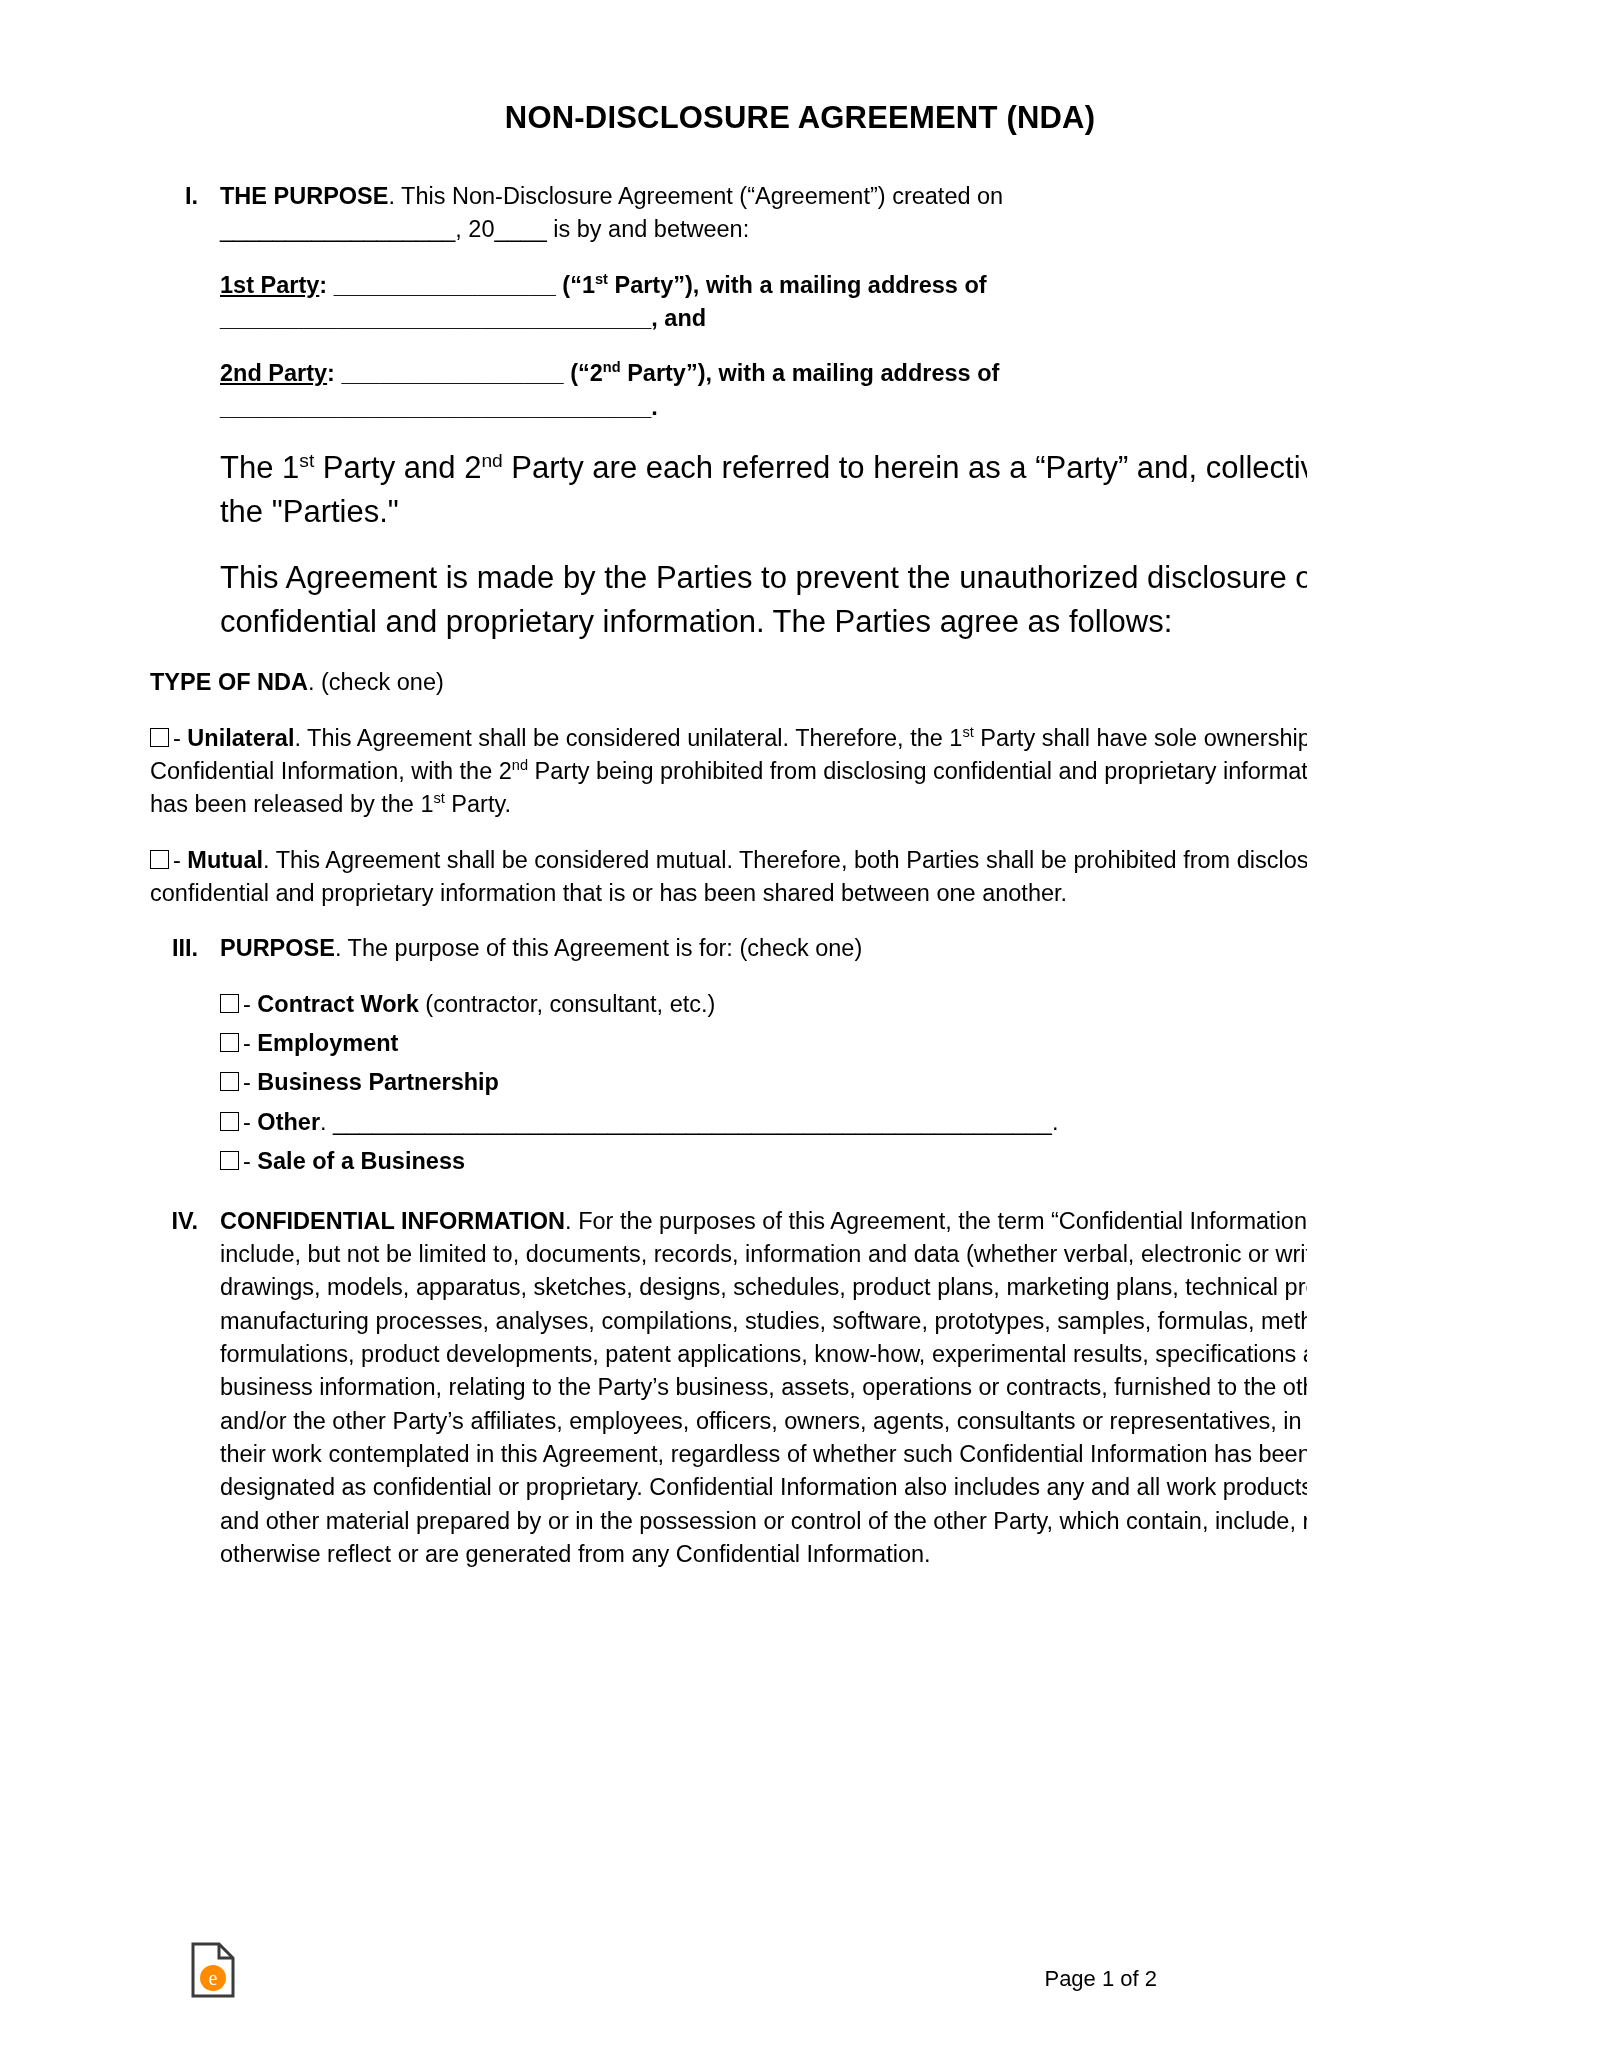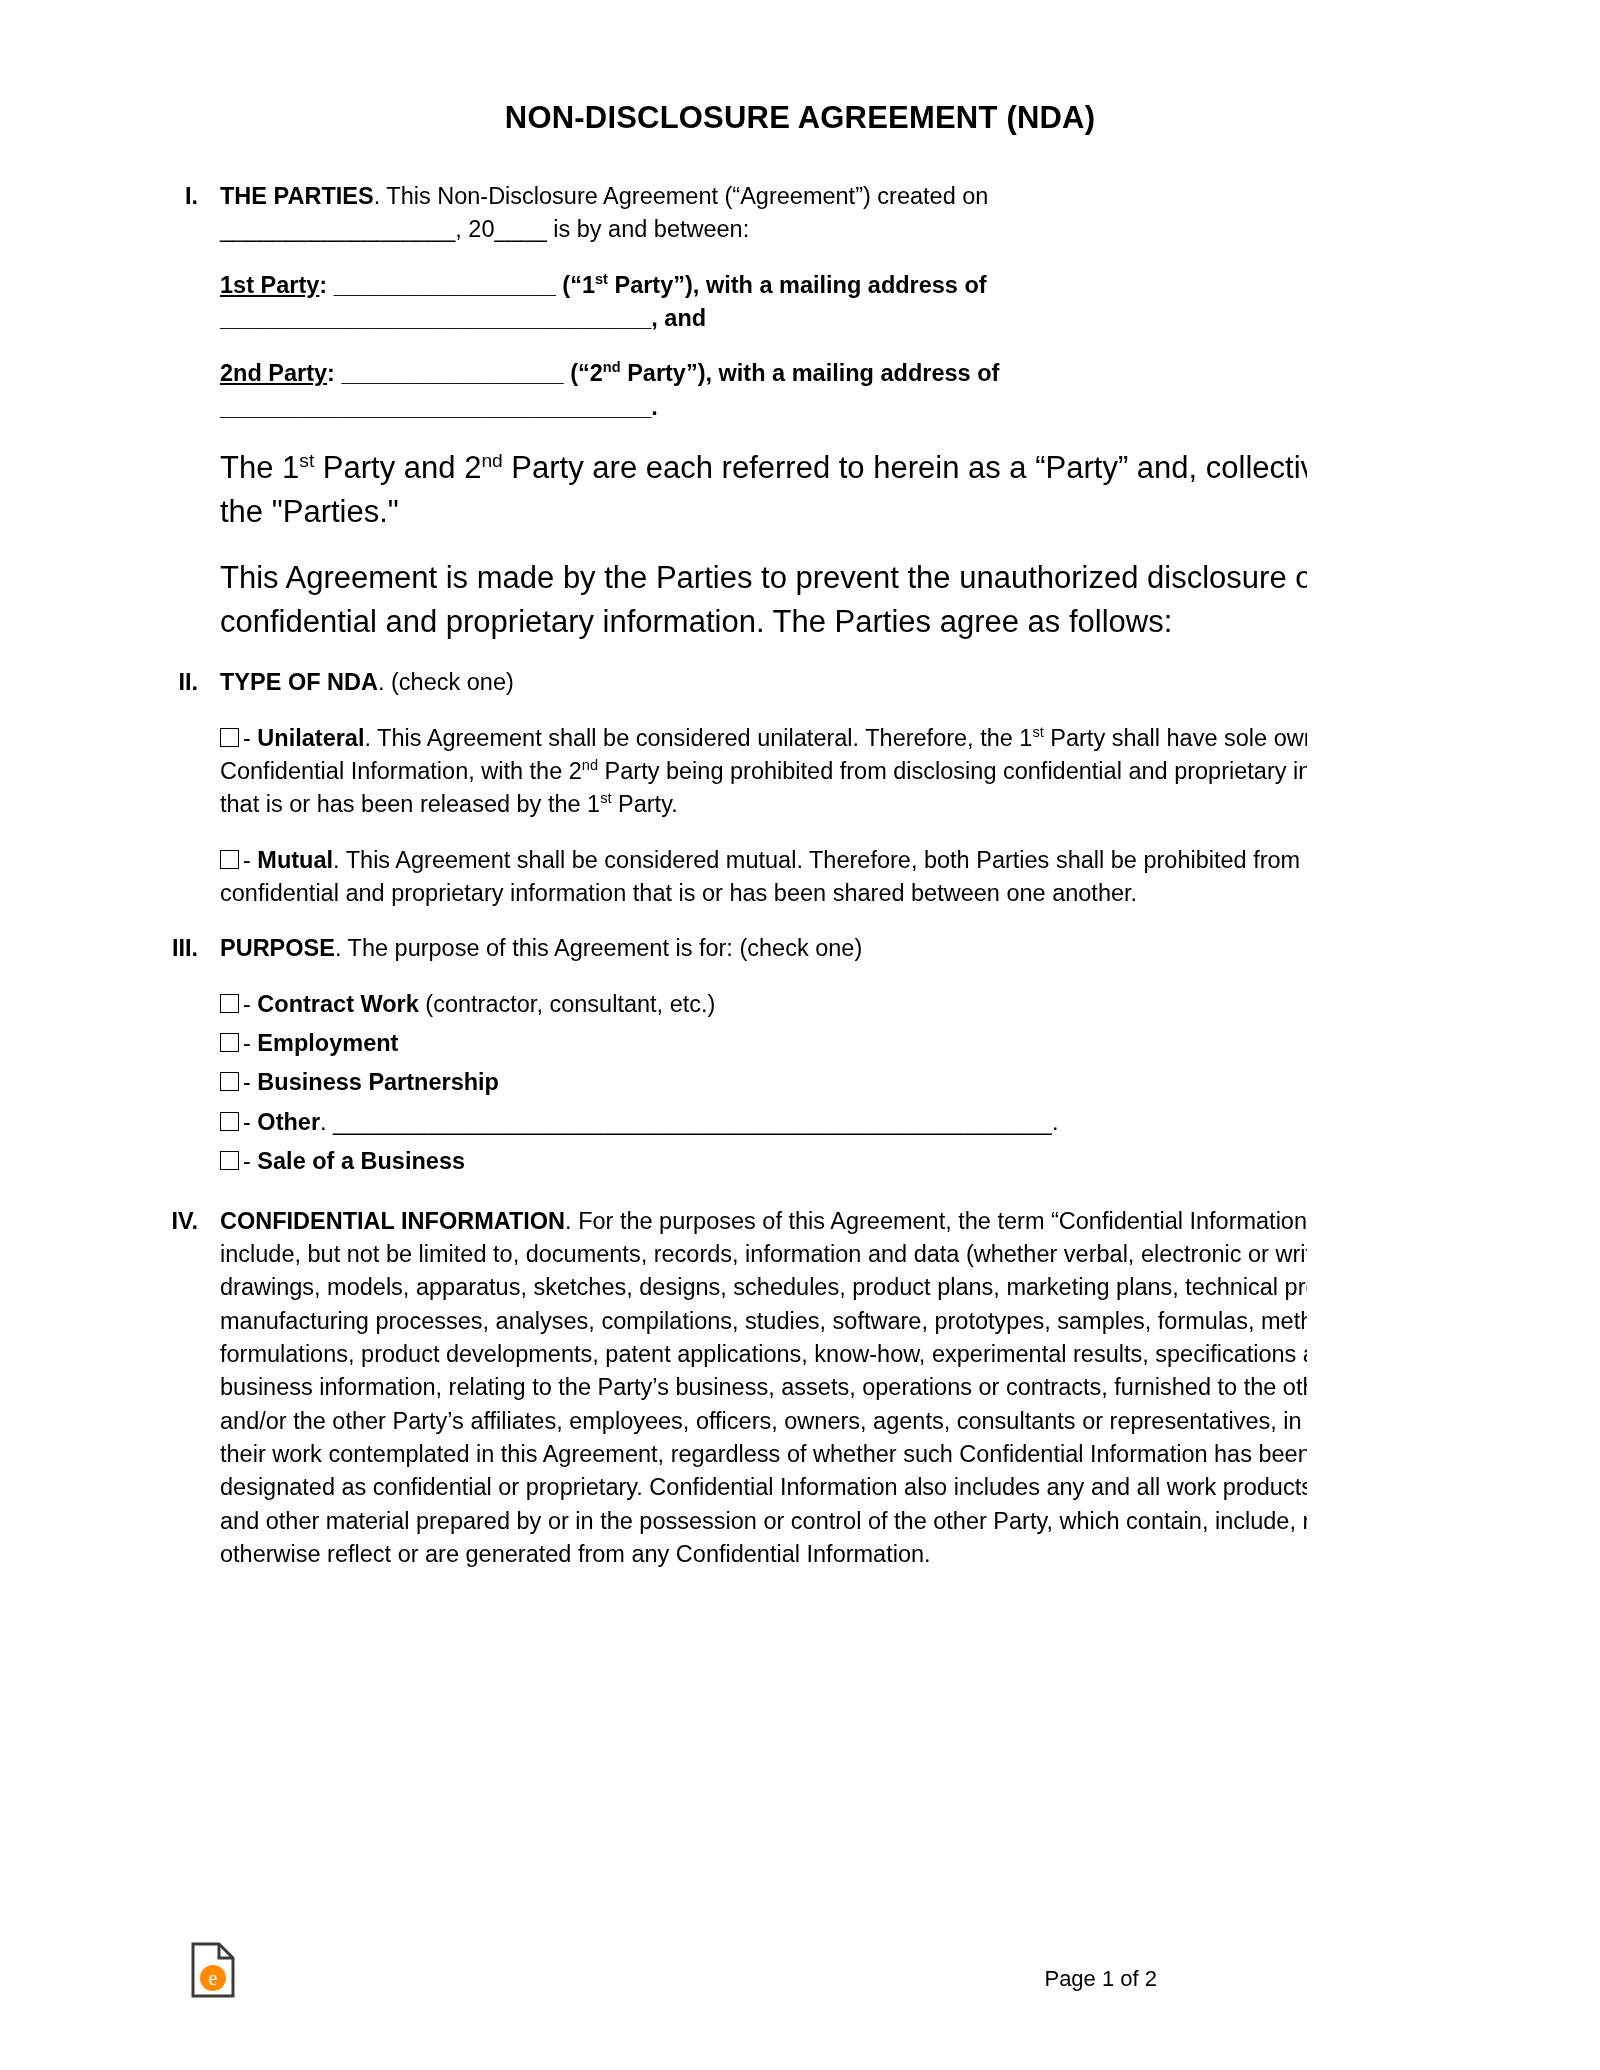--- a/index.html
+++ b/index.html
@@ -114,35 +114,34 @@
 
 <div class="page">
 
   <div class="content">
 
     <div class="doc-title">NON-DISCLOSURE AGREEMENT (NDA)</div>
 
     <div class="section">
       <div class="sec-num">I.</div>
       <div class="sec-body">
-        <p><b>THE PARTIES</b><span>. This Non-Disclosure Agreement (“Agreement”) created on</span><br><span>__________________, 20____ is by and between:</span></p>
+        <p><b>THE PURPOSE</b><span>. This Non-Disclosure Agreement (“Agreement”) created on</span><br><span>__________________, 20____ is by and between:</span></p>
 
         <p class="indent"><span class="u">1st Party</span><span>: _________________ (“1</span><sup>st</sup><span> Party”), with a mailing address of</span><br><span>_________________________________, and</span></p>
 
         <p class="indent"><span class="u">2nd Party</span><span>: _________________ (“2</span><sup>nd</sup><span> Party”), with a mailing address of</span><br><span>_________________________________.</span></p>
       </div>
     </div>
 
     <div class="para-block">
       <p><span>The 1</span><sup>st</sup><span> Party and 2</span><sup>nd</sup><span> Party are each referred to herein as a “Party” and, collectively, as the</span> <span>"Parties."</span></p>
       <p>This Agreement is made by the Parties to prevent the unauthorized disclosure of confidential and proprietary information. The Parties agree as follows:</p>
     </div>
 
     <div class="section">
-      <div class="sec-num">II.</div>
       <div class="sec-body">
         <p><b>TYPE OF NDA</b><span>. (check one)</span></p>
 
         <p class="checkline"><span class="cbox"></span><span>- </span><b>Unilateral</b><span>. This Agreement shall be considered unilateral. Therefore, the 1</span><sup>st</sup><span> Party shall have sole ownership of the Confidential Information, with the 2</span><sup>nd</sup><span> Party being prohibited from disclosing confidential and proprietary information that is or has been released by the 1</span><sup>st</sup><span> Party.</span></p>
 
         <p class="checkline"><span class="cbox"></span><span>- </span><b>Mutual</b><span>. This Agreement shall be considered mutual. Therefore, both Parties shall be prohibited from disclosing confidential and proprietary information that is or has been shared between one another.</span></p>
       </div>
     </div>
 
     <div class="section">

